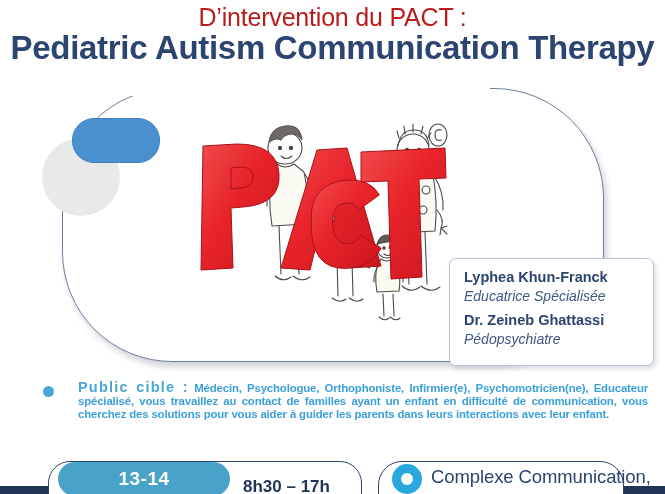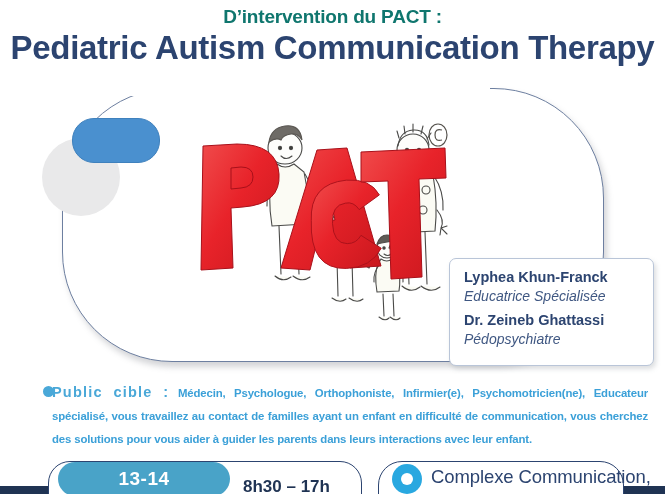--- a/index.html
+++ b/index.html
@@ -18,23 +18,23 @@
   
   .title-block {
     position: absolute;
     top: 2px;
     left: 0;
     width: 665px;
     text-align: center;
     z-index: 20;
   }
   .title-line1 {
-    font-size: 19px;
-    font-weight: bold;
-    color: #0f766e;
+    font-size: 25px;
+    font-weight: normal;
+    color: #b91c1c;
     letter-spacing: -0.2px;
     line-height: 30px;
   }
   .title-line2 {
     font-size: 33px;
     font-weight: bold;
     color: #2c4470;
     letter-spacing: -0.3px;
     line-height: 32px;
   }
@@ -139,25 +139,25 @@
   .bullet-dot {
     position: absolute;
     left: 3px;
     top: 5px;
     width: 11px;
     height: 11px;
     border-radius: 50%;
     background: #4aa8d8;
   }
   .target-text {
-    margin-left: 12px;
+    margin-left: 38px;
     font-size: 11.4px;
     font-weight: bold;
     color: #3ba0d8;
-    line-height: 23px;
+    line-height: 13px;
     text-align: justify;
     letter-spacing: -0.15px;
   }
   .target-lead {
     font-size: 14.5px;
     font-weight: bold;
     color: #4aa8d8;
     letter-spacing: 1.2px;
   }
 

